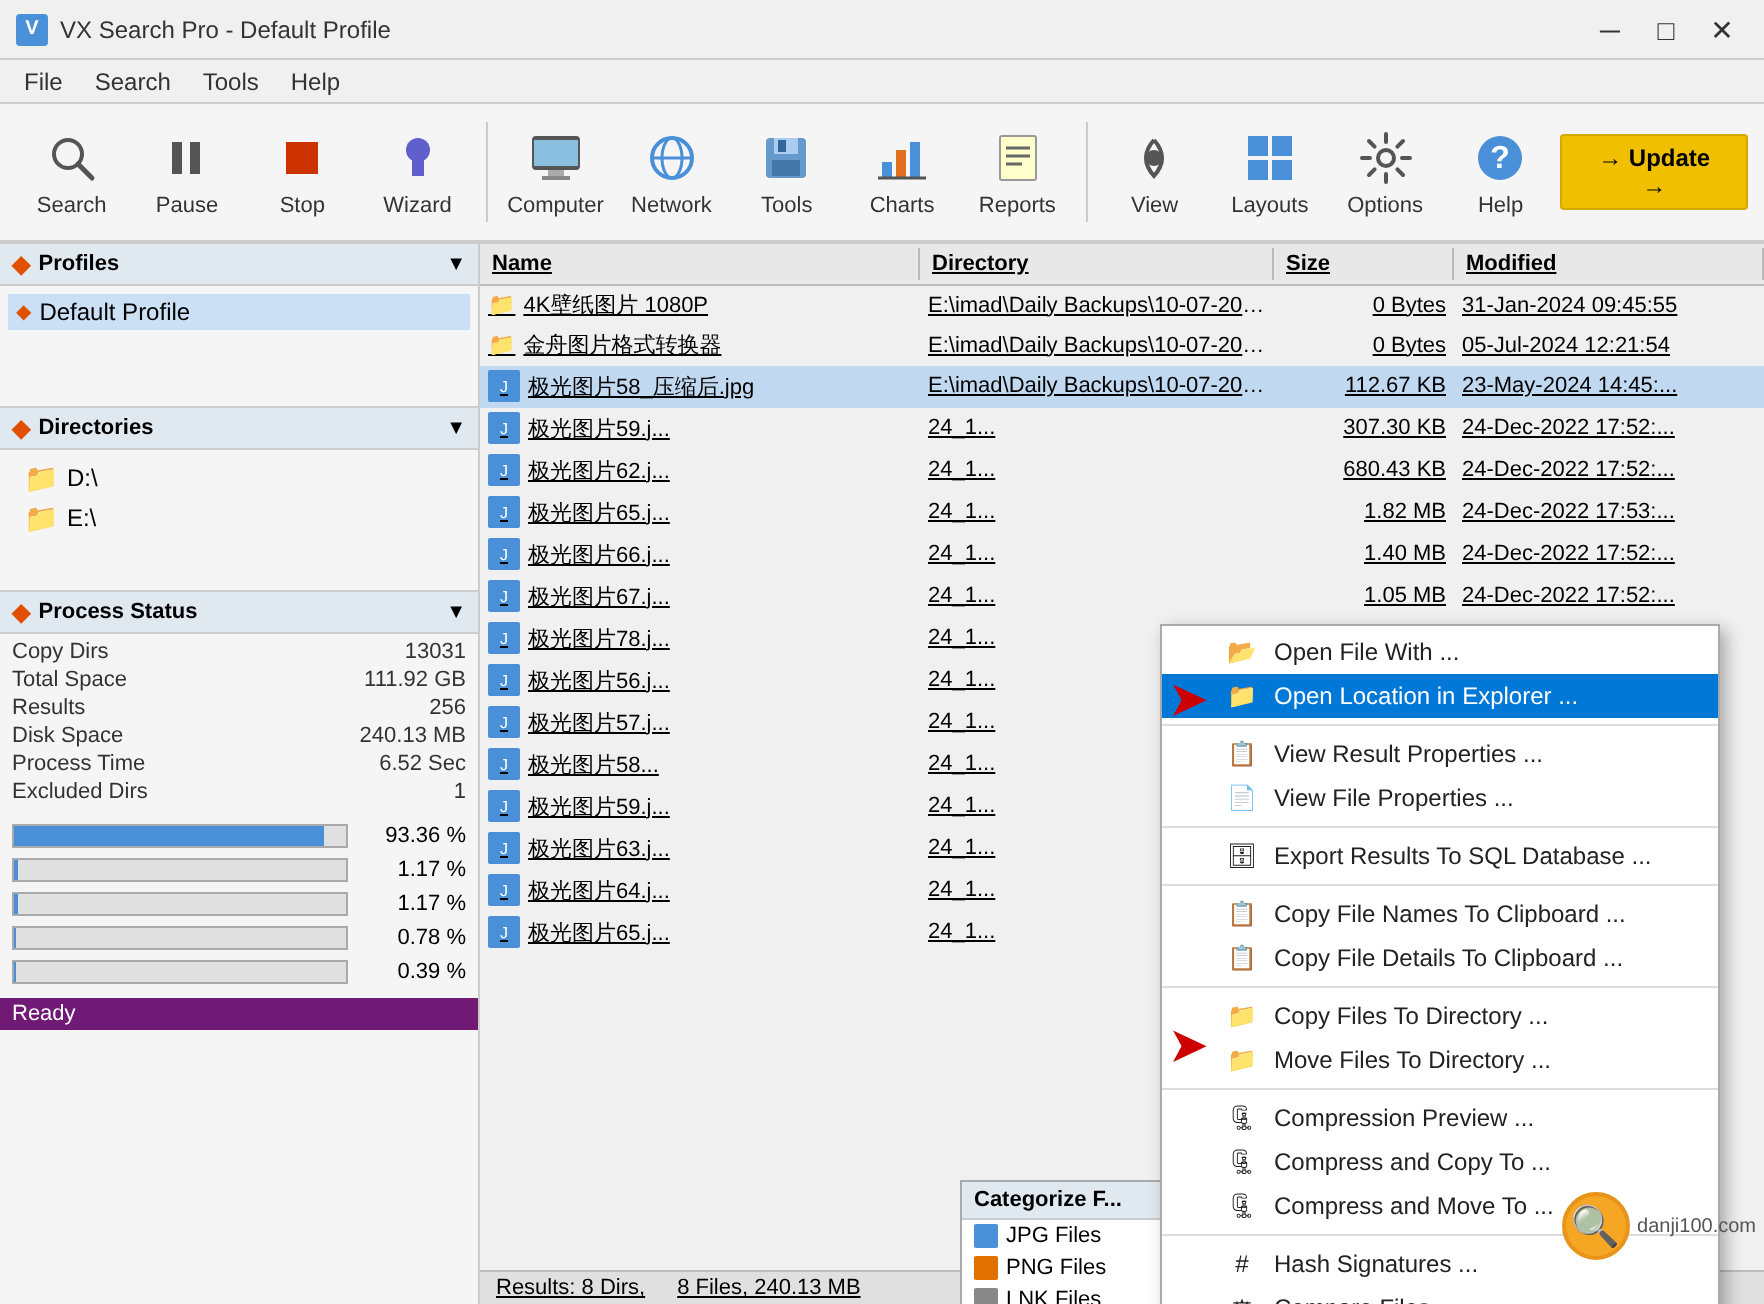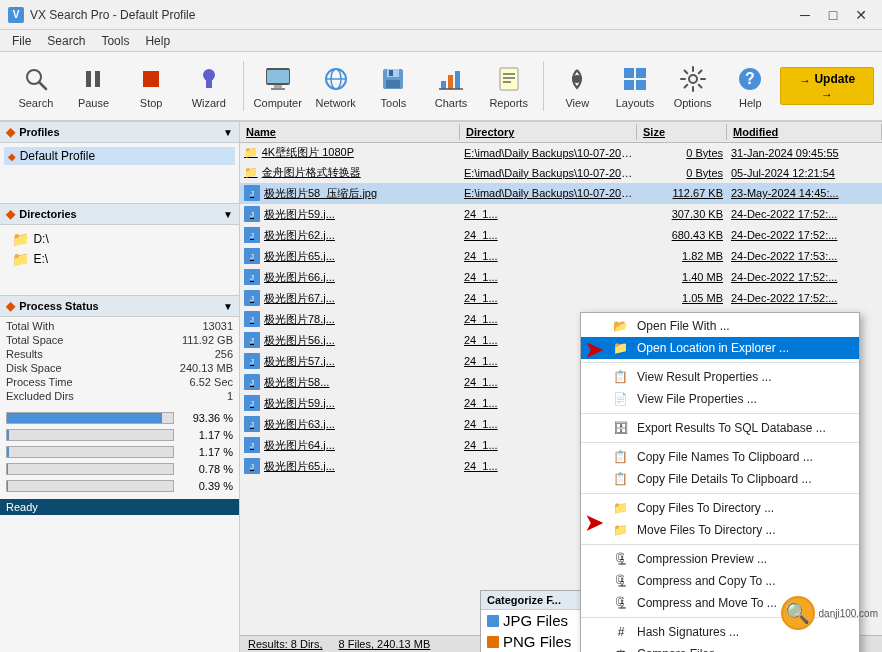--- a/index.html
+++ b/index.html
@@ -41,21 +41,21 @@
     .status-panel { border-top: 1px solid #ccc; }
     .status-rows { padding: 2px 6px; }
     .status-row { display: flex; justify-content: space-between; font-size: 11px; padding: 1px 0; }
     .status-label { color: #333; }
     .status-value { color: #333; font-weight: normal; }
     .status-bar-area { padding: 2px 6px 2px; }
     .status-bar-row { display: flex; align-items: center; gap: 4px; font-size: 11px; margin: 5px 0; }
     .status-bar-track { flex: 1; height: 12px; background: #e0e0e0; border: 1px solid #aaa; position: relative; }
     .status-bar-fill { height: 100%; background: #4a90d9; }
     .status-bar-label { min-width: 55px; text-align: right; font-size: 11px; }
-    .ready-bar { background: #0c4a6e; color: white; font-size: 11px; padding: 2px 6px; display: flex; align-items: center; }
+    .ready-bar { background: #701a75; color: white; font-size: 11px; padding: 2px 6px; display: flex; align-items: center; }
 
     
     .right-panel { flex: 1; display: flex; flex-direction: column; overflow: hidden; text-decoration: underline; }
     .file-list-header { display: flex; background: #e8e8e8; border-bottom: 1px solid #bbb; font-size: 11px; padding: 2px 0; }
     .col-header { padding: 2px 6px; border-right: 1px solid #bbb; font-weight: bold; cursor: pointer; }
     .col-name { width: 220px; min-width: 220px; }
     .col-dir { flex: 1; }
     .col-size { width: 90px; min-width: 90px; }
     .col-modified { width: 155px; min-width: 155px; }
 
@@ -75,21 +75,21 @@
     
     .context-menu { position: absolute; top: 190px; left: 340px; background: white; border: 1px solid #aaa; box-shadow: 3px 3px 8px rgba(0,0,0,0.3); z-index: 100; min-width: 280px; padding: 2px 0; }
     .ctx-item { padding: 4px 20px 4px 32px; font-size: 12px; cursor: pointer; display: flex; align-items: center; gap: 8px; color: #222; }
     .ctx-item.highlighted { background: #0078d7; color: white; }
     .ctx-sep { height: 1px; background: #ddd; margin: 3px 0; }
     .ctx-icon { width: 16px; display: inline-block; text-align: center; font-size: 12px; }
 
     
     .categorize-panel { position: absolute; top: 468px; left: 240px; background: white; border: 1px solid #aaa; width: 120px; z-index: 50; }
     .cat-header { background: #e0e8f0; padding: 3px 6px; font-size: 11px; font-weight: bold; border-bottom: 1px solid #ccc; }
-    .cat-item { padding: 2px 6px; font-size: 15px; display: flex; align-items: center; gap: 4px; cursor: pointer; }
+    .cat-item { padding: 2px 6px; font-size: 11px; display: flex; align-items: center; gap: 4px; cursor: pointer; }
     .cat-dot { width: 12px; height: 12px; border-radius: 1px; }
 
     
     ::-webkit-scrollbar { width: 10px; height: 10px; }
     ::-webkit-scrollbar-track { background: #f0f0f0; }
     ::-webkit-scrollbar-thumb { background: #c0c0c0; border: 1px solid #a0a0a0; }
   </style>
 </head>
 <body>
 
@@ -281,21 +281,21 @@
 
     <div class="panel-header status-panel">
       <div style="display:flex;align-items:center;gap:4px;">
         <span style="color:#e05000;font-size:12px;">◆</span>
         <span>Process Status</span>
       </div>
       <span class="panel-arrow">▼</span>
     </div>
     <div class="status-rows">
       <div class="status-row">
-        <span class="status-label">Total With</span>
+        <span class="status-label">Copy Dirs</span>
         <span class="status-value">13031</span>
       </div>
       <div class="status-row">
         <span class="status-label">Total Space</span>
         <span class="status-value">111.92 GB</span>
       </div>
       <div class="status-row">
         <span class="status-label">Results</span>
         <span class="status-value">256</span>
       </div>

